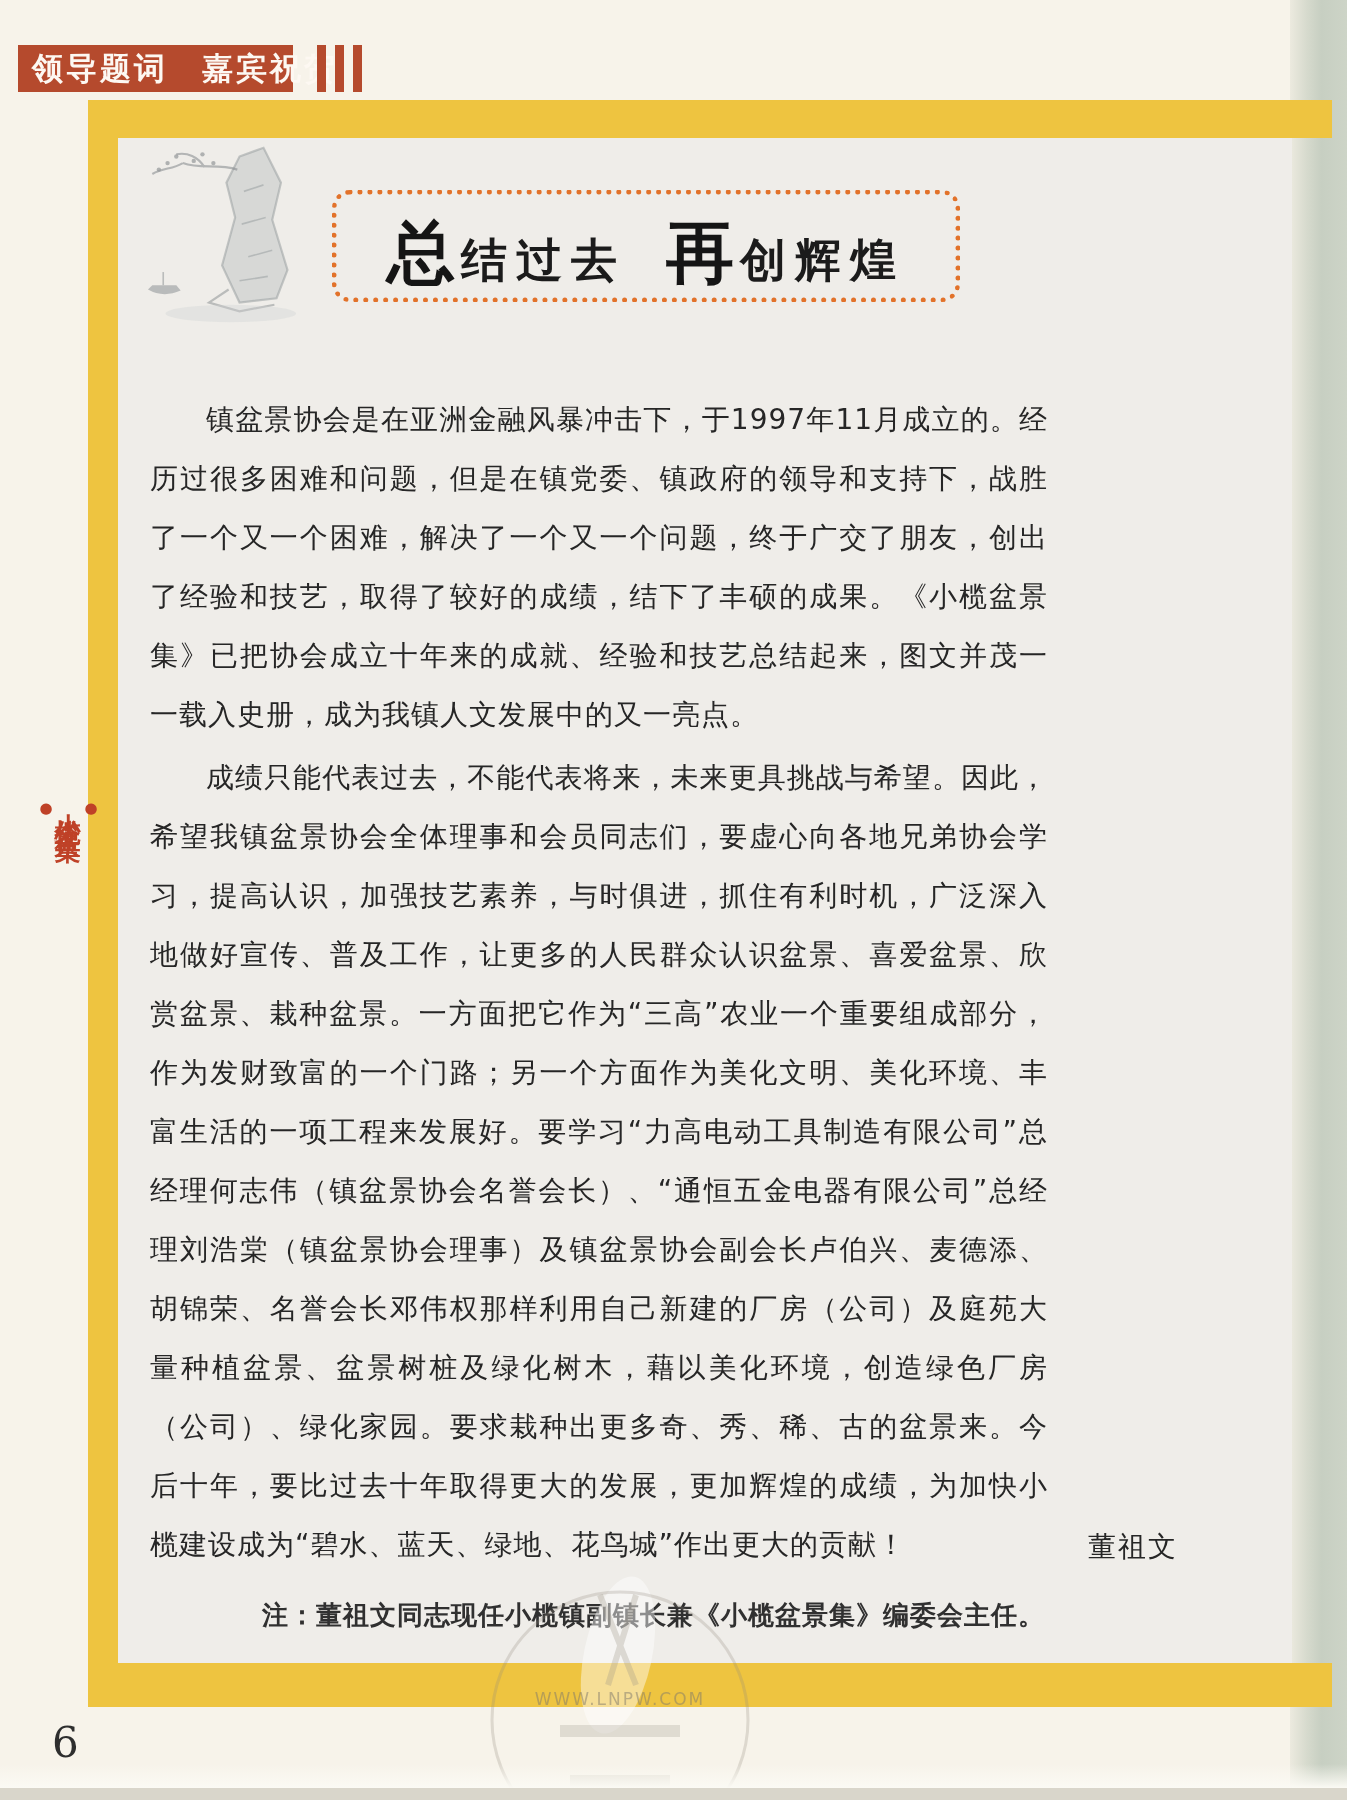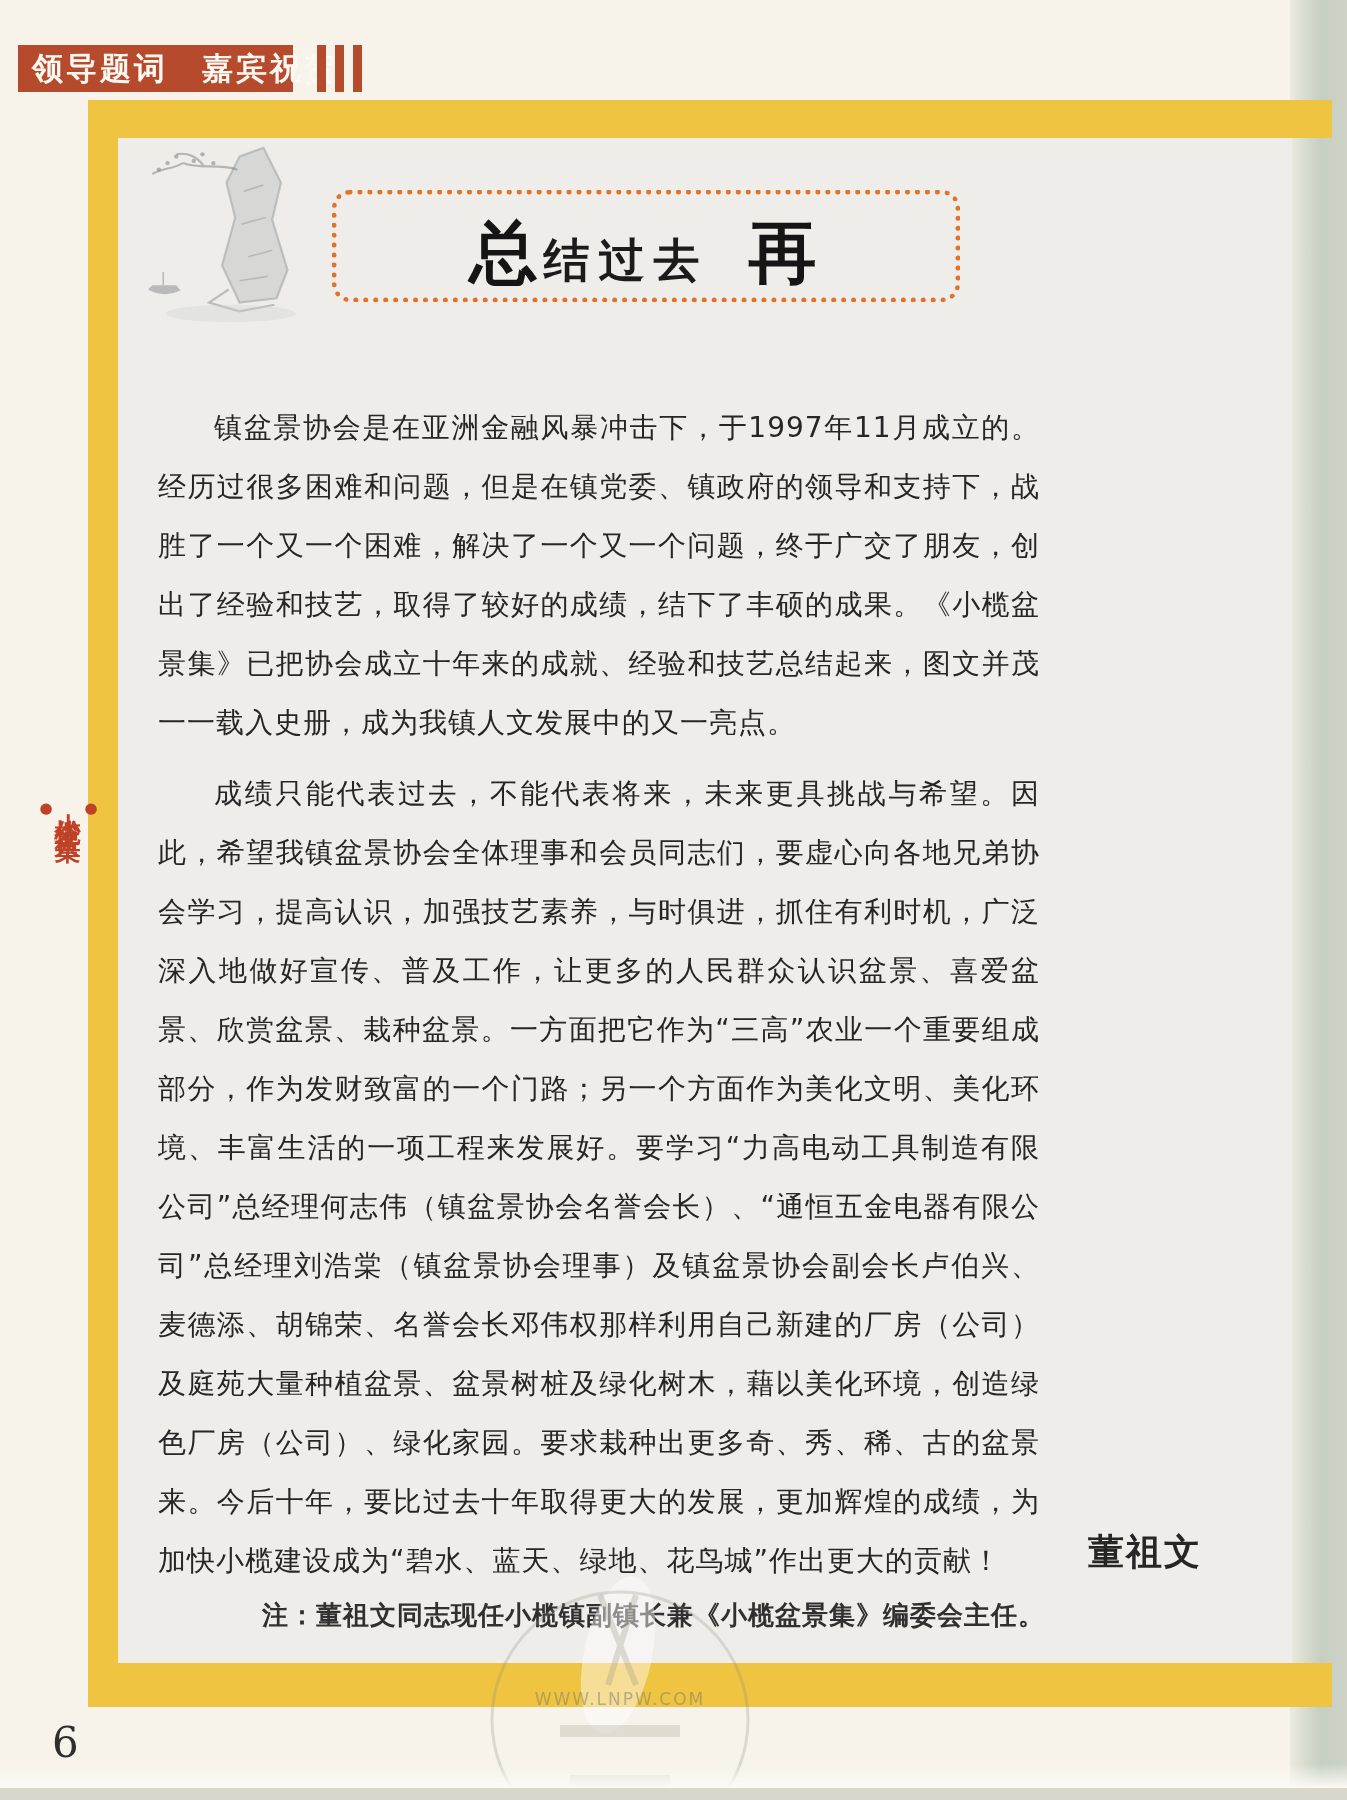--- a/index.html
+++ b/index.html
@@ -55,25 +55,25 @@
   .title-box .grp{display:flex;align-items:baseline;white-space:nowrap;}
   .title-big{font-size:68px;font-weight:700;color:#151515;letter-spacing:6px;}
   .title-small{font-size:46px;font-weight:700;color:#1b1b1b;letter-spacing:9px;margin-top:36px;}
   .title-gap{width:40px;}
   
   .body-text{
     position:absolute;left:146px;top:386px;width:906px;
     font-size:28px;line-height:59px;color:var(--ink);
     text-align:justify;text-justify:inter-character;letter-spacing:1px;
   }
-  .body-text p{text-indent:2em;margin:12px;}
+  .body-text p{text-indent:2em;margin:4px;}
   
   .signature{
     position:absolute;left:1088px;top:1528px;
-    font-size:36px;color:var(--ink);letter-spacing:2px;font-weight:700;white-space:nowrap;
+    font-size:28px;color:var(--ink);letter-spacing:2px;font-weight:400;white-space:nowrap;
   }
   .footnote{
     position:absolute;left:262px;top:1598px;
     font-size:26px;font-weight:600;color:#303030;letter-spacing:1px;white-space:nowrap;
   }
   
   .sidebar{
     position:absolute;left:38px;top:793px;
     writing-mode:vertical-rl;text-orientation:upright;
     color:var(--sidebar-red);font-weight:700;
@@ -132,20 +132,21 @@
       <ellipse cx="120" cy="172" rx="60" ry="8" fill="#c9cdce" fill-opacity="0.35" stroke="none"></ellipse>
     </g>
   </svg>
 
   <div class="title-box">
     <span class="grp">
       <span class="title-big">总</span>
       <span class="title-small">结过去</span>
       <span class="title-gap"></span>
       <span class="title-big">再</span>
+      <span class="title-small">创辉煌</span>
     </span>
   </div>
 
   <div class="body-text">
     <p>镇盆景协会是在亚洲金融风暴冲击下，于1997年11月成立的。经历过很多困难和问题，但是在镇党委、镇政府的领导和支持下，战胜了一个又一个困难，解决了一个又一个问题，终于广交了朋友，创出了经验和技艺，取得了较好的成绩，结下了丰硕的成果。《小榄盆景集》已把协会成立十年来的成就、经验和技艺总结起来，图文并茂一一载入史册，成为我镇人文发展中的又一亮点。</p>
     <p>成绩只能代表过去，不能代表将来，未来更具挑战与希望。因此，希望我镇盆景协会全体理事和会员同志们，要虚心向各地兄弟协会学习，提高认识，加强技艺素养，与时俱进，抓住有利时机，广泛深入地做好宣传、普及工作，让更多的人民群众认识盆景、喜爱盆景、欣赏盆景、栽种盆景。一方面把它作为“三高”农业一个重要组成部分，作为发财致富的一个门路；另一个方面作为美化文明、美化环境、丰富生活的一项工程来发展好。要学习“力高电动工具制造有限公司”总经理何志伟（镇盆景协会名誉会长）、“通恒五金电器有限公司”总经理刘浩棠（镇盆景协会理事）及镇盆景协会副会长卢伯兴、麦德添、胡锦荣、名誉会长邓伟权那样利用自己新建的厂房（公司）及庭苑大量种植盆景、盆景树桩及绿化树木，藉以美化环境，创造绿色厂房（公司）、绿化家园。要求栽种出更多奇、秀、稀、古的盆景来。今后十年，要比过去十年取得更大的发展，更加辉煌的成绩，为加快小榄建设成为“碧水、蓝天、绿地、花鸟城”作出更大的贡献！</p>
   </div>
 
   <div class="signature">董祖文</div>
 

